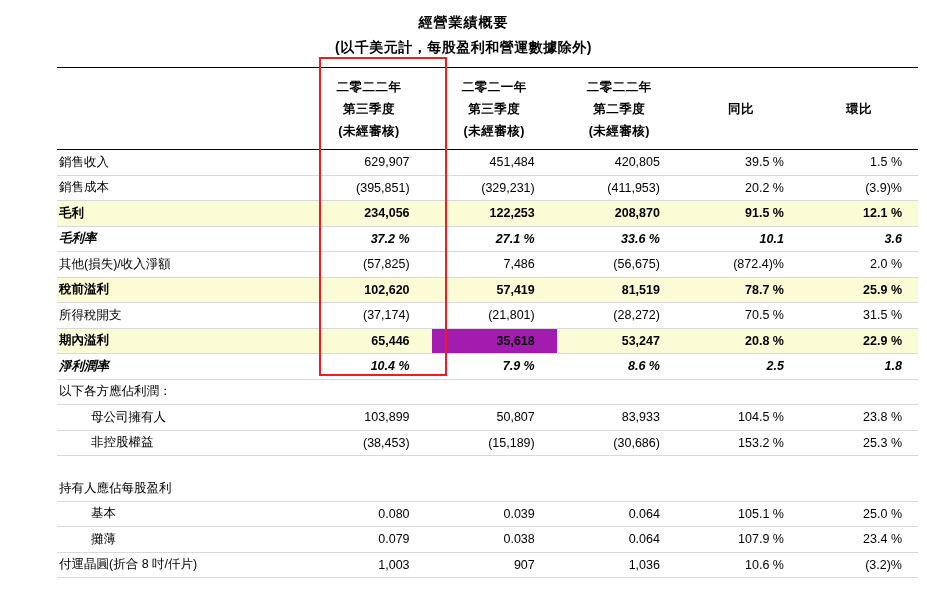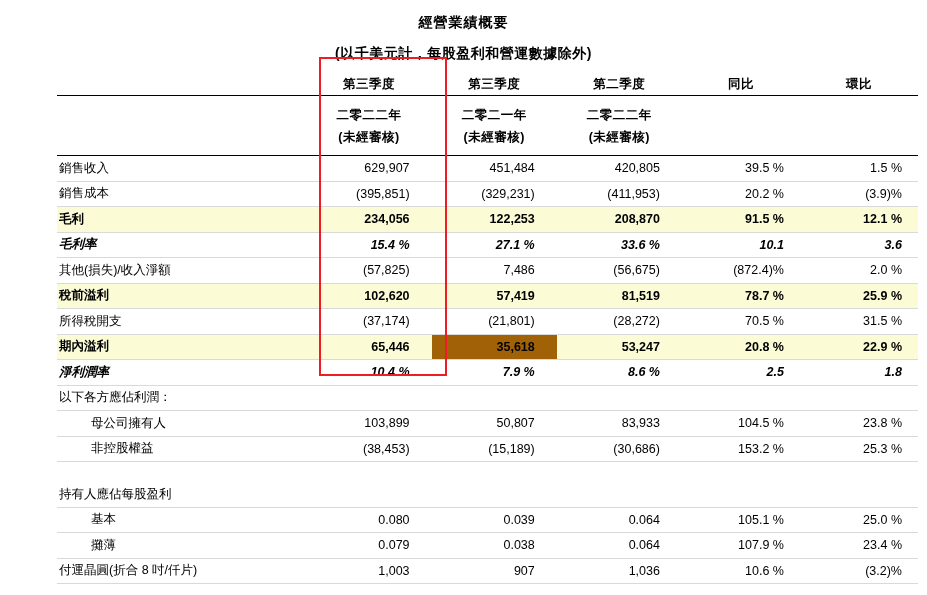--- a/index.html
+++ b/index.html
@@ -23,21 +23,21 @@
   }
   .title-block {
     text-align: center;
     margin: 0 auto;
     width: 927px;
   }
   .title-main {
     font-size: 14px;
     font-weight: bold;
     letter-spacing: 1px;
-    margin-bottom: 13px;
+    margin-bottom: 7px;
     margin-top: 6px;
   }
   .title-sub {
     font-size: 14px;
     font-weight: bold;
     letter-spacing: 0.5px;
     margin-bottom: 10px;
   }
   table.fin {
     border-collapse: collapse;
@@ -117,35 +117,35 @@
   <table class="fin">
     <colgroup>
       <col class="c-label">
         <col class="c-num">
         <col class="c-num">
         <col class="c-num">
         <col class="c-pct">
         <col class="c-pct">
     </colgroup>
     <thead>
+      <tr class="header-row first">
+        <td class="rule-top"></td>
+        <td class="rule-top">二零二二年</td>
+        <td class="rule-top">二零二一年</td>
+        <td class="rule-top">二零二二年</td>
+        <td class="rule-top"></td>
+        <td class="rule-top"></td>
+      </tr>
       <tr class="header-row">
         <td></td>
         <td>第三季度</td>
         <td>第三季度</td>
         <td>第二季度</td>
         <td>同比</td>
         <td>環比</td>
-      </tr>
-      <tr class="header-row first">
-        <td class="rule-top"></td>
-        <td class="rule-top">二零二二年</td>
-        <td class="rule-top">二零二一年</td>
-        <td class="rule-top">二零二二年</td>
-        <td class="rule-top"></td>
-        <td class="rule-top"></td>
       </tr>
       <tr class="header-row last">
         <td class="rule-bottom"></td>
         <td class="rule-bottom">(未經審核)</td>
         <td class="rule-bottom">(未經審核)</td>
         <td class="rule-bottom">(未經審核)</td>
         <td class="rule-bottom"></td>
         <td class="rule-bottom"></td>
       </tr>
     </thead>
@@ -169,21 +169,21 @@
         <tr class="data-row hl">
           <td class="label bold" style="background: rgb(251, 251, 214);">毛利</td>
           <td class="num bold" style="background: rgb(251, 251, 214);">234,056</td>
           <td class="num bold" style="background: rgb(251, 251, 214);">122,253</td>
           <td class="num bold" style="background: rgb(251, 251, 214);">208,870</td>
           <td class="num pct bold" style="background: rgb(251, 251, 214);">91.5 %</td>
           <td class="num pct bold" style="background: rgb(251, 251, 214);">12.1 %</td>
         </tr>
         <tr class="data-row">
           <td class="label bolditalic">毛利率</td>
-          <td class="num bolditalic">15.4 %</td>
+          <td class="num bolditalic">37.2 %</td>
           <td class="num bolditalic">27.1 %</td>
           <td class="num bolditalic">33.6 %</td>
           <td class="num pct bolditalic">10.1</td>
           <td class="num pct bolditalic">3.6</td>
         </tr>
         <tr class="data-row">
           <td class="label">其他(損失)/收入淨額</td>
           <td class="num">(57,825)</td>
           <td class="num">7,486</td>
           <td class="num">(56,675)</td>
@@ -202,21 +202,21 @@
           <td class="label">所得稅開支</td>
           <td class="num">(37,174)</td>
           <td class="num">(21,801)</td>
           <td class="num">(28,272)</td>
           <td class="num pct">70.5 %</td>
           <td class="num pct">31.5 %</td>
         </tr>
         <tr class="data-row hl">
           <td class="label bold" style="background: rgb(251, 251, 214);">期內溢利</td>
           <td class="num bold" style="background: rgb(251, 251, 214);">65,446</td>
-          <td class="num bold" style="background: #a16207; margin-top: 20px;">35,618</td>
+          <td class="num bold" style="background: #a21caf; margin-top: 20px;">35,618</td>
           <td class="num bold" style="background: rgb(251, 251, 214);">53,247</td>
           <td class="num pct bold" style="background: rgb(251, 251, 214);">20.8 %</td>
           <td class="num pct bold" style="background: rgb(251, 251, 214);">22.9 %</td>
         </tr>
         <tr class="data-row">
           <td class="label bolditalic">淨利潤率</td>
           <td class="num bolditalic">10.4 %</td>
           <td class="num bolditalic">7.9 %</td>
           <td class="num bolditalic">8.6 %</td>
           <td class="num pct bolditalic">2.5</td>

